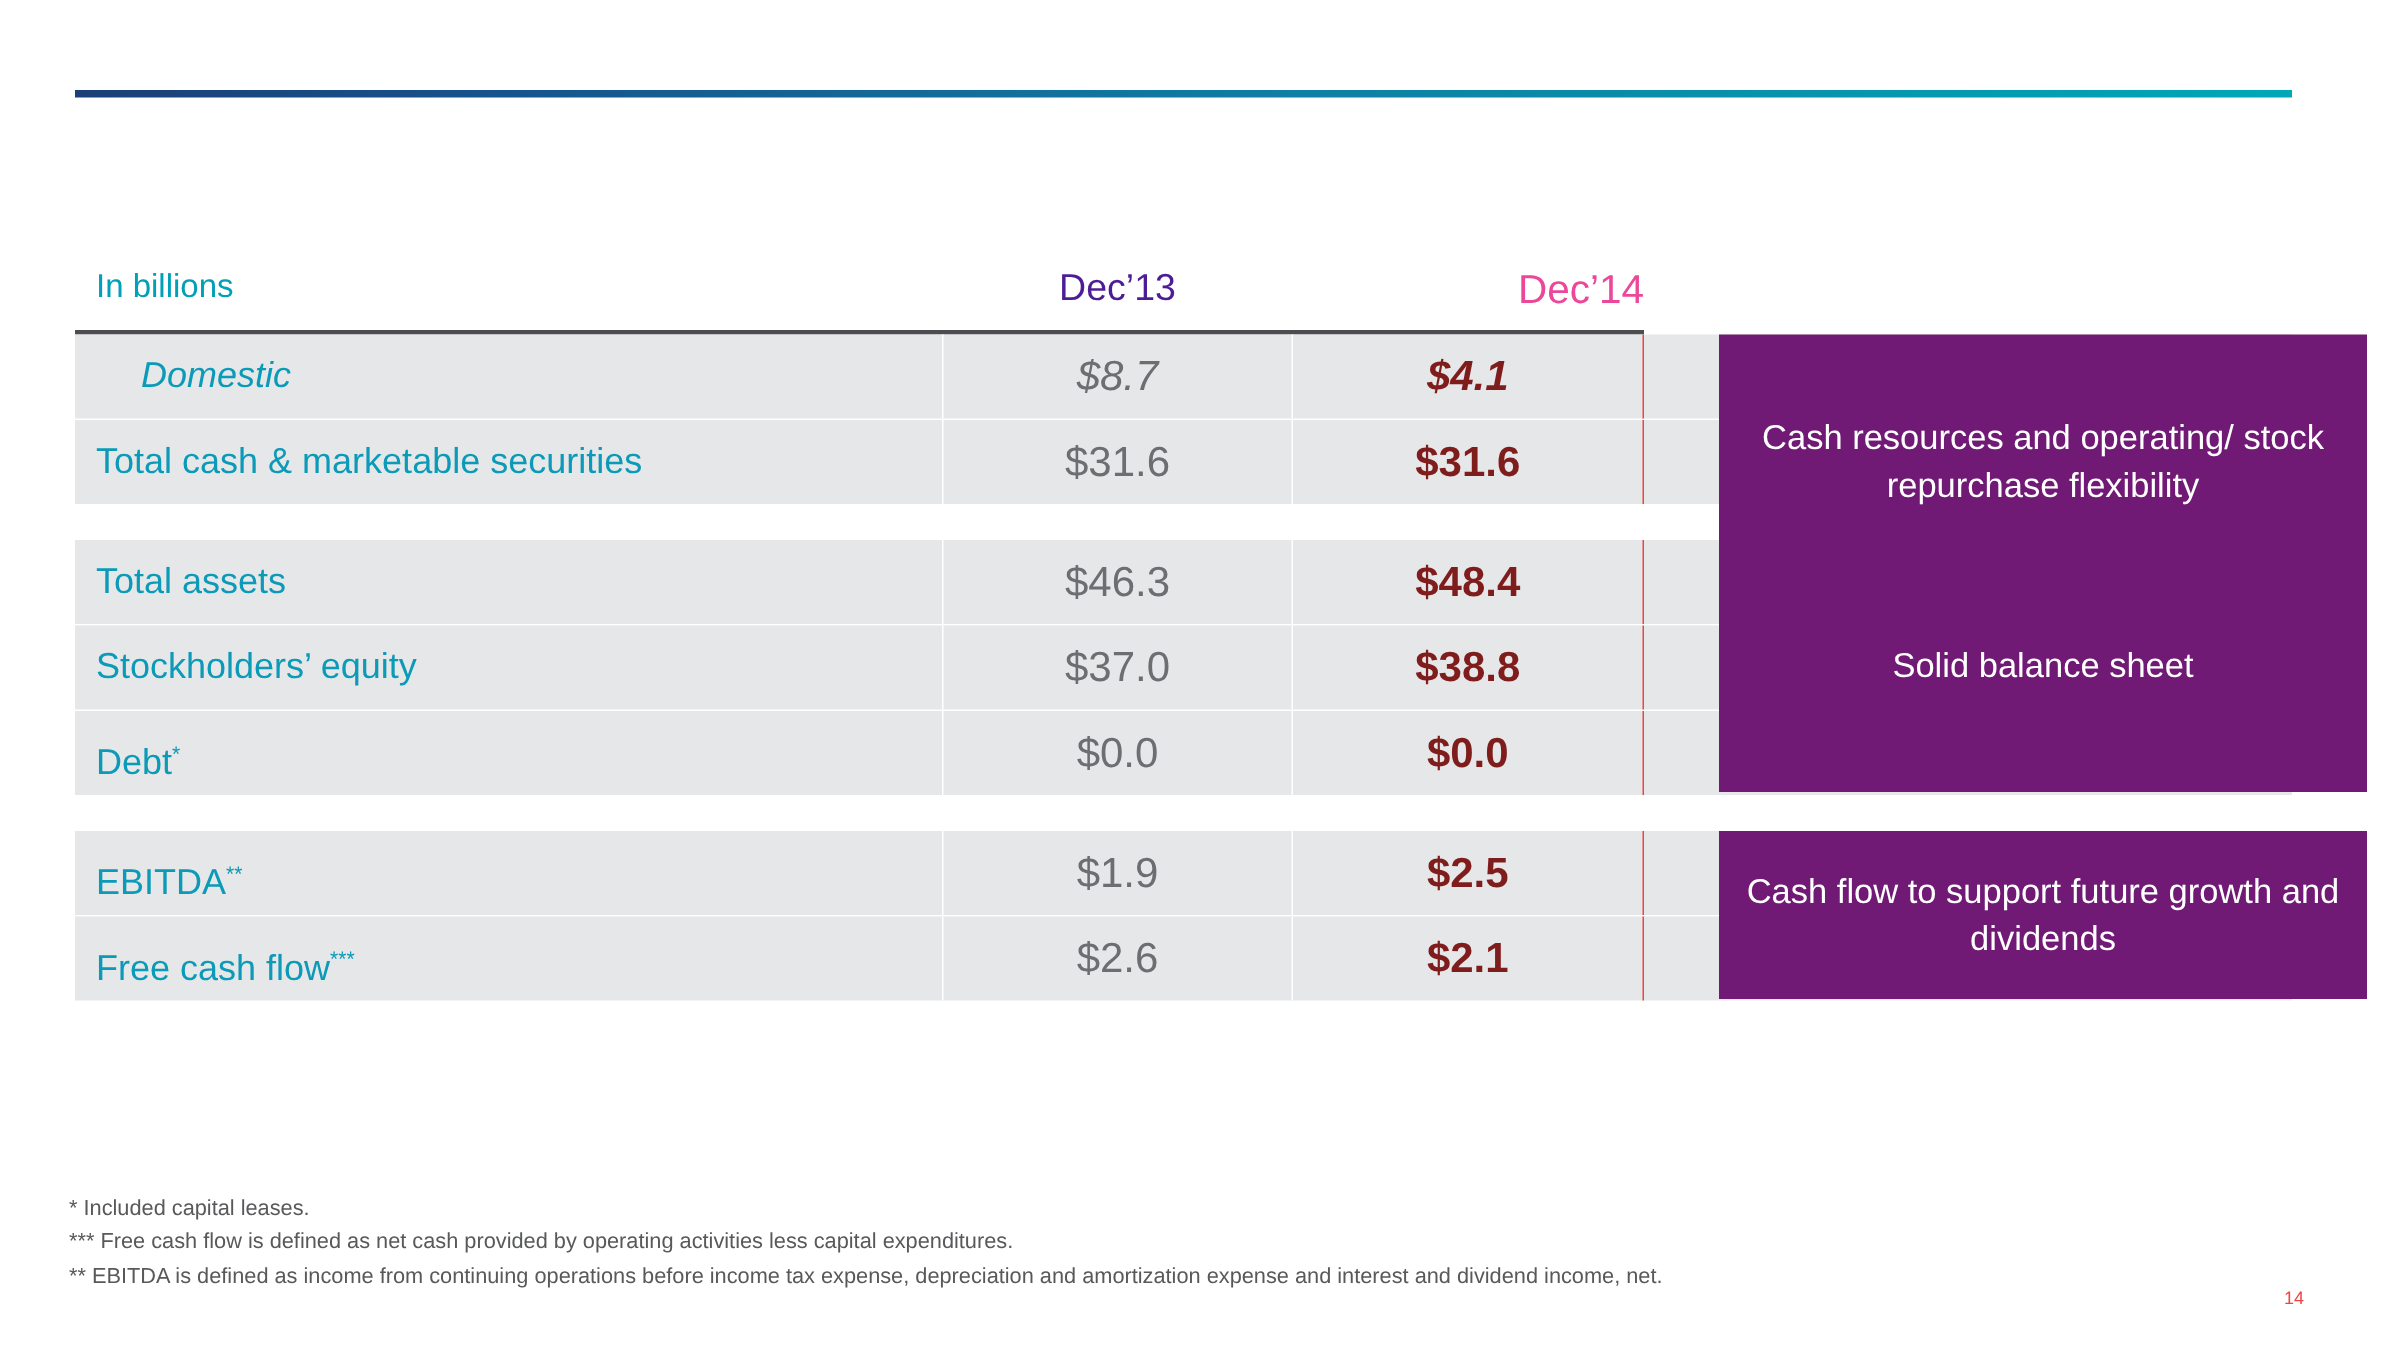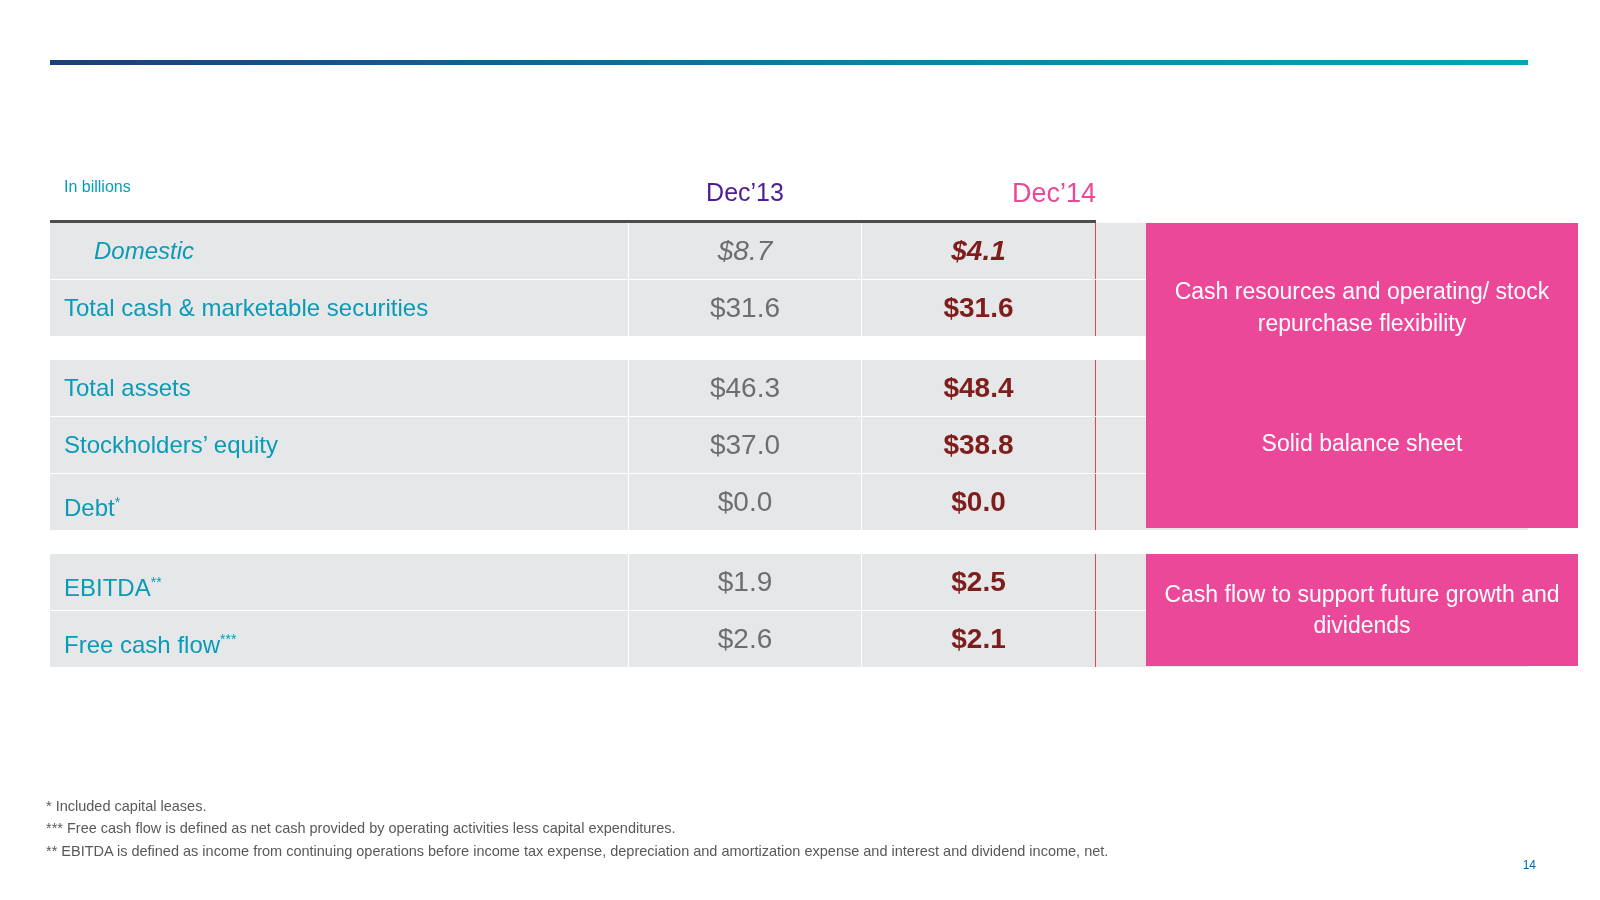--- a/index.html
+++ b/index.html
@@ -48,21 +48,21 @@
     width: 1478px;
   }
   .hdr {
     position: relative;
     height: 42px;
   }
   .hdr .h-label {
     position: absolute;
     left: 14px;
     top: 0;
-    font-size: 16px;
+    font-size: 22px;
     color: #00a0b8;
   }
   .hdr .h-c1 {
     position: absolute;
     left: 578px;
     width: 234px;
     text-align: center;
     top: 0;
     font-size: 25px;
     color: #4c1d95;
@@ -147,21 +147,21 @@
     font-size: 14px;
     vertical-align: super;
     color: #0b9ab8;
   }
 
   
   .callout {
     position: absolute;
     left: 1096px;
     width: 432px;
-    background: #ec4899;
+    background: #701a75;
     color: #ffffff;
     display: flex;
     align-items: center;
     justify-content: center;
     text-align: center;
     font-size: 23px;
     line-height: 1.35;
     padding: 0 18px;
     box-sizing: border-box;
   }
@@ -176,21 +176,21 @@
     font-size: 14.5px;
     color: #58595b;
     line-height: 1.55;
   }
   .footnotes div { white-space: nowrap; }
   .page-num {
     position: absolute;
     right: 64px;
     bottom: 28px;
     font-size: 12px;
-    color: #0369a1;
+    color: #ef4444;
   }
 </style>
 </head>
 <body>
 
 <div class="slide">
 
   <div class="top-rule"></div>
 
 

